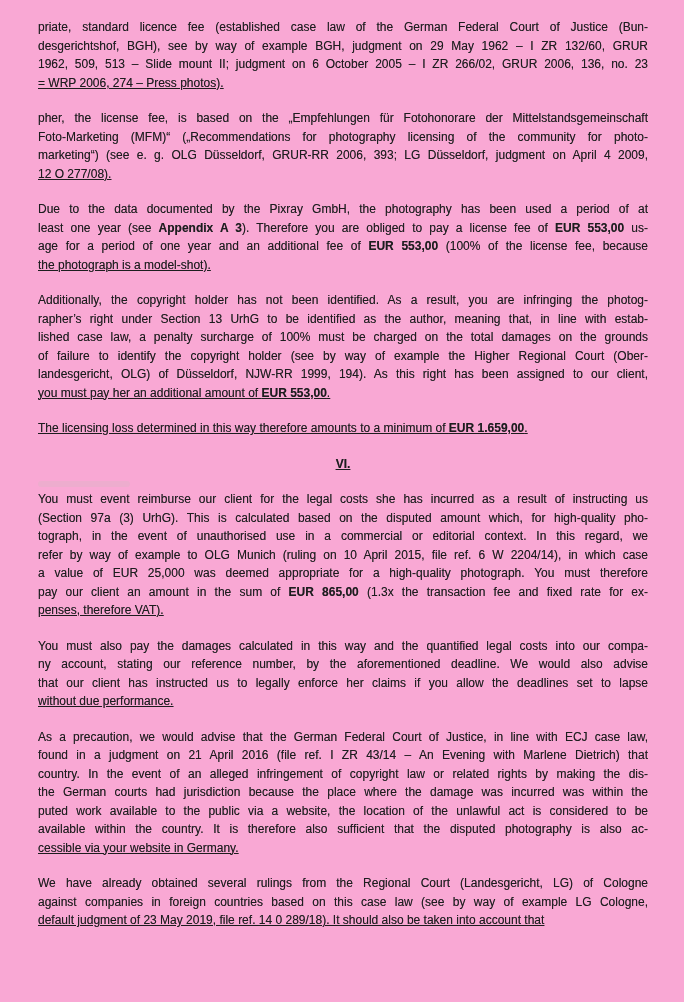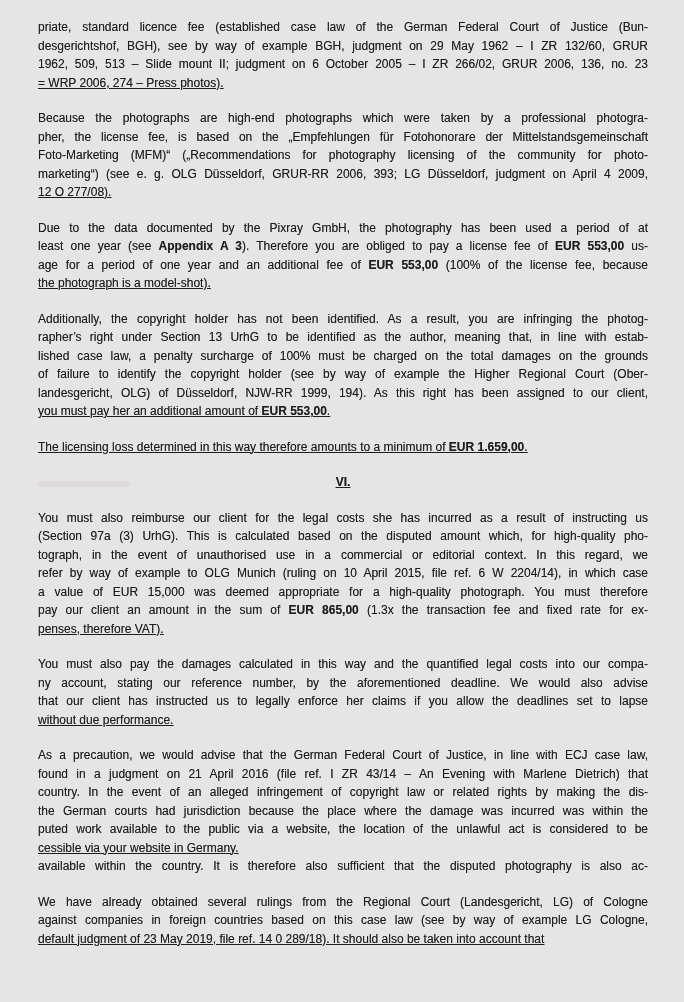--- a/index.html
+++ b/index.html
@@ -9,21 +9,21 @@
     background: #ffffff;
     overflow: hidden;
     font-family: "Liberation Sans", sans-serif;
   }
   .page {
     position: relative;
     box-sizing: border-box;
     width: 684px;
     height: 1002px;
     padding: 18px 36px 0 38px;
-    background: #e5e5e5;
+    background: #f9a8d4;
   }
   .doc-body { position: relative; }
   .para {
     margin: 0 0 17px 0;
     color: #1d1d1f;
     text-shadow: 0 0 0.5px rgba(40,40,40,0.55);
   }
   .line {
     font-size: 12px;
     line-height: 18.5px;
@@ -59,21 +59,20 @@
 <div class="page">
   <div class="scan-smudge"></div>
   <div class="doc-body">
       <div class="para">
         <div class="line">priate, standard licence fee (established case law of the German Federal Court of Justice (Bun-</div>
         <div class="line">desgerichtshof, BGH), see by way of example BGH, judgment on 29 May 1962 – I ZR 132/60, GRUR</div>
         <div class="line">1962, 509, 513 – Slide mount II; judgment on 6 October 2005 – I ZR 266/02, GRUR 2006, 136, no. 23</div>
         <div class="line para-last">= WRP 2006, 274 – Press photos).</div>
       </div>
       <div class="para">
-        <div class="line">Because the photographs are high-end photographs which were taken by a professional photogra-</div>
         <div class="line">pher, the license fee, is based on the „Empfehlungen für Fotohonorare der Mittelstandsgemeinschaft</div>
         <div class="line">Foto-Marketing (MFM)“ („Recommendations for photography licensing of the community for photo-</div>
         <div class="line">marketing“) (see e. g. OLG Düsseldorf, GRUR-RR 2006, 393; LG Düsseldorf, judgment on April 4 2009,</div>
         <div class="line para-last">12 O 277/08).</div>
       </div>
       <div class="para">
         <div class="line">Due to the data documented by the Pixray GmbH, the photography has been used a period of at</div>
         <div class="line">least one year (see <b>Appendix A 3</b>). Therefore you are obliged to pay a license fee of <b>EUR 553,00</b> us-</div>
         <div class="line">age for a period of one year and an additional fee of <b>EUR 553,00</b> (100% of the license fee, because</div>
         <div class="line para-last">the photograph is a model-shot).</div>
@@ -86,42 +85,42 @@
         <div class="line">landesgericht, OLG) of Düsseldorf, NJW-RR 1999, 194). As this right has been assigned to our client,</div>
         <div class="line para-last">you must pay her an additional amount of <b>EUR 553,00</b>.</div>
       </div>
       <div class="para">
         <div class="line para-last">The licensing loss determined in this way therefore amounts to a minimum of <b>EUR 1.659,00</b>.</div>
       </div>
       <div class="para heading">
         <div class="line para-last">VI.</div>
       </div>
       <div class="para">
-        <div class="line">You must also reimburse our client for the legal costs she has incurred as a result of instructing us</div>
+        <div class="line">You must event reimburse our client for the legal costs she has incurred as a result of instructing us</div>
         <div class="line">(Section 97a (3) UrhG). This is calculated based on the disputed amount which, for high-quality pho-</div>
         <div class="line">tograph, in the event of unauthorised use in a commercial or editorial context. In this regard, we</div>
         <div class="line">refer by way of example to OLG Munich (ruling on 10 April 2015, file ref. 6 W 2204/14), in which case</div>
-        <div class="line">a value of EUR 15,000 was deemed appropriate for a high-quality photograph. You must therefore</div>
+        <div class="line">a value of EUR 25,000 was deemed appropriate for a high-quality photograph. You must therefore</div>
         <div class="line">pay our client an amount in the sum of <b>EUR 865,00</b> (1.3x the transaction fee and fixed rate for ex-</div>
         <div class="line para-last">penses, therefore VAT).</div>
       </div>
       <div class="para">
         <div class="line">You must also pay the damages calculated in this way and the quantified legal costs into our compa-</div>
         <div class="line">ny account, stating our reference number, by the aforementioned deadline. We would also advise</div>
         <div class="line">that our client has instructed us to legally enforce her claims if you allow the deadlines set to lapse</div>
         <div class="line para-last">without due performance.</div>
       </div>
       <div class="para">
         <div class="line">As a precaution, we would advise that the German Federal Court of Justice, in line with ECJ case law,</div>
         <div class="line">found in a judgment on 21 April 2016 (file ref. I ZR 43/14 – An Evening with Marlene Dietrich) that</div>
         <div class="line">country. In the event of an alleged infringement of copyright law or related rights by making the dis-</div>
         <div class="line">the German courts had jurisdiction because the place where the damage was incurred was within the</div>
         <div class="line">puted work available to the public via a website, the location of the unlawful act is considered to be</div>
+        <div class="line">available within the country. It is therefore also sufficient that the disputed photography is also ac-</div>
         <div class="line para-last">cessible via your website in Germany.</div>
-        <div class="line">available within the country. It is therefore also sufficient that the disputed photography is also ac-</div>
       </div>
       <div class="para">
         <div class="line">We have already obtained several rulings from the Regional Court (Landesgericht, LG) of Cologne</div>
         <div class="line">against companies in foreign countries based on this case law (see by way of example LG Cologne,</div>
         <div class="line para-last">default judgment of 23 May 2019, file ref. 14 0 289/18). It should also be taken into account that</div>
       </div>
     </div>
 </div>
 
 </body></html>

